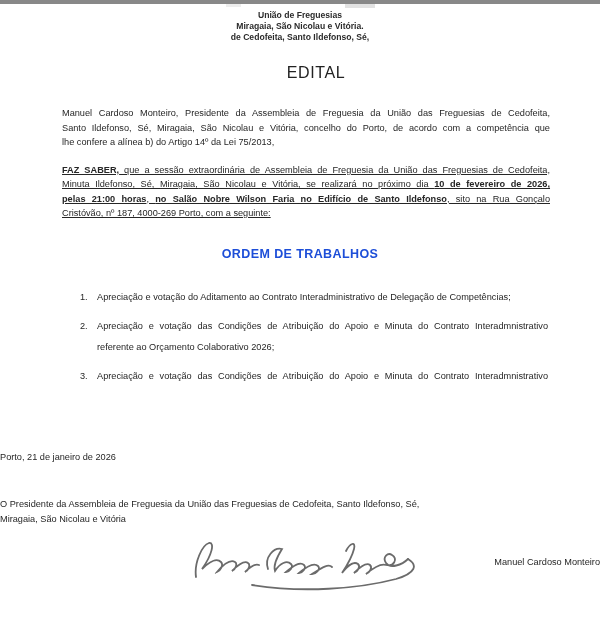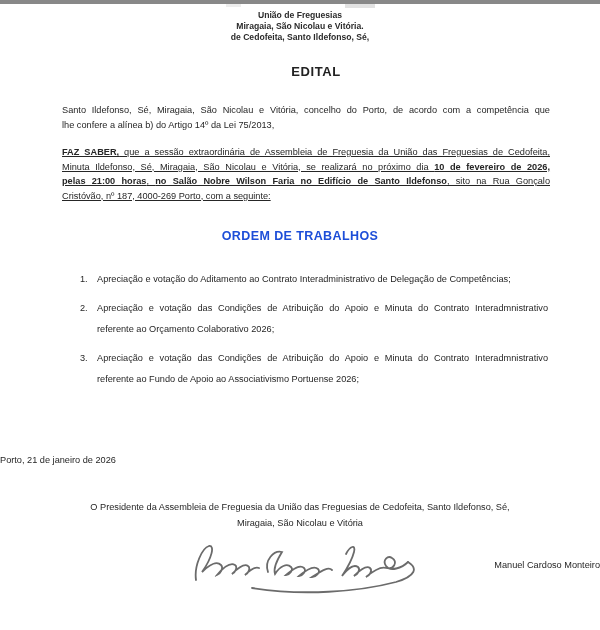--- a/index.html
+++ b/index.html
@@ -11,42 +11,42 @@
     font-family:"Liberation Sans", sans-serif;
     color:#262626;
     overflow:hidden;
     box-sizing:border-box;
   }
   .artifact{position:absolute;background:#e7e7e7;}
   .artifact.a1{left:226px;top:0;width:15px;height:3px;background:#ededed;}
   .artifact.a2{left:345px;top:0;width:30px;height:4px;background:#e2e2e2;}
 
   .hdr{padding-top:6px;text-align:center;font-weight:bold;font-size:8.6px;line-height:11px;color:#2b2b2b;}
-  .doc-title{margin-top:21px;text-align:center;font-weight:bold;font-size:13px;letter-spacing:.6px;color:#222;padding-left:32px;}
+  .doc-title{margin-top:21px;text-align:center;font-weight:normal;font-size:16px;letter-spacing:.6px;color:#222;padding-left:32px;}
 
   .body-col{margin-left:62px;width:488px;font-size:9.2px;line-height:14.5px;}
   .para{margin:0;}
   .para.intro{margin-top:24px;}
   .para.notice{margin-top:13px;text-decoration:underline;}
   .ln{display:block;text-align:justify;text-align-last:justify;}
   .ln.last{text-align:center;text-align-last:left;}
   .b{font-weight:bold;}
 
   .order-heading{margin-top:26px;text-align:center;font-weight:bold;font-size:12.5px;letter-spacing:.4px;color:#1d4ed8;}
 
   .agenda{margin-top:26px;margin-left:80px;width:468px;font-size:9.2px;}
   .agenda-item{display:flex;margin-bottom:8px;}
   .agenda-num{width:17px;flex:0 0 17px;line-height:21px;}
   .agenda-text{flex:1;width:451px;}
   .iline{display:block;line-height:21px;text-align:justify;text-align-last:justify;}
   .iline.last{text-align:left;text-align-last:left;}
 
   .dateline{margin-top:63px;text-align:left;font-size:9.2px;line-height:14px;}
 
-  .sig-title{margin-top:33px;text-align:center;font-size:9.2px;line-height:15.5px;}
+  .sig-title{margin-top:33px;font-size:9.2px;line-height:15.5px;}
   .sig-block{position:relative;height:64px;}
   .sig-svg{position:absolute;left:190px;top:1px;}
   .sig-name{position:absolute;left:0;top:29px;width:100%;text-align:right;font-size:9.2px;color:#262626;}
 </style>
 </head>
 <body>
 
 <div class="page">
 
   <div class="artifact a1"></div>
@@ -56,20 +56,21 @@
     <div>União de Freguesias</div>
     <div>Miragaia, São Nicolau e Vitória.</div>
     <div>de Cedofeita, Santo Ildefonso, Sé,</div>
   </div>
 
   <div class="doc-title">EDITAL</div>
 
   <div class="body-col">
 
     <p class="para intro">
+      <span class="ln">Manuel Cardoso Monteiro, Presidente da Assembleia de Freguesia da União das Freguesias de Cedofeita,</span>
       <span class="ln">Santo Ildefonso, Sé, Miragaia, São Nicolau e Vitória, concelho do Porto, de acordo com a competência que</span>
       <span class="ln last">lhe confere a alínea b) do Artigo 14º da Lei 75/2013,</span>
     </p>
 
     <p class="para notice">
       <span class="ln"><span class="b">FAZ SABER,</span><span> que a sessão extraordinária de Assembleia de Freguesia da União das Freguesias de Cedofeita,</span></span>
       <span class="ln"><span>Minuta Ildefonso, Sé, Miragaia, São Nicolau e Vitória, se realizará no próximo dia </span><span class="b">10 de fevereiro de 2026,</span></span>
       <span class="ln"><span class="b">pelas 21:00 horas</span><span>, </span><span class="b">no Salão Nobre Wilson Faria no Edifício de Santo Ildefonso</span><span>, sito na Rua Gonçalo</span></span>
       <span class="ln last"><span>Cristóvão, nº 187, 4000-269 Porto, com a seguinte:</span></span>
     </p>
@@ -91,21 +92,20 @@
       <span class="agenda-text">
         <span class="iline">Apreciação e votação das Condições de Atribuição do Apoio e Minuta do Contrato Interadmnistrativo</span>
         <span class="iline last">referente ao Orçamento Colaborativo 2026;</span>
       </span>
     </div>
 
     <div class="agenda-item">
       <span class="agenda-num">3.</span>
       <span class="agenda-text">
         <span class="iline">Apreciação e votação das Condições de Atribuição do Apoio e Minuta do Contrato Interadmnistrativo</span>
-        <span class="iline last">referente ao Fundo de Apoio ao Associativismo Portuense 2026;</span>
       </span>
     </div>
   </div>
 
   <div class="dateline">Porto, 21 de janeiro de 2026</div>
 
   <div class="sig-title">
     <div>O Presidente da Assembleia de Freguesia da União das Freguesias de Cedofeita, Santo Ildefonso, Sé,</div>
     <div>Miragaia, São Nicolau e Vitória</div>
   </div>

